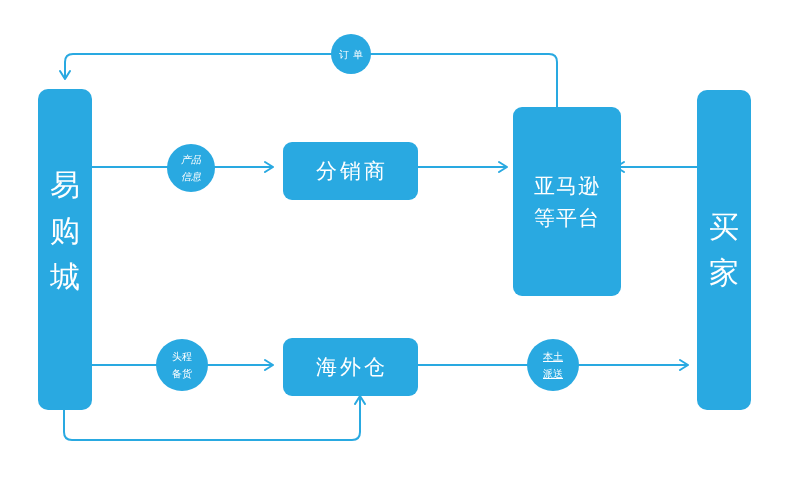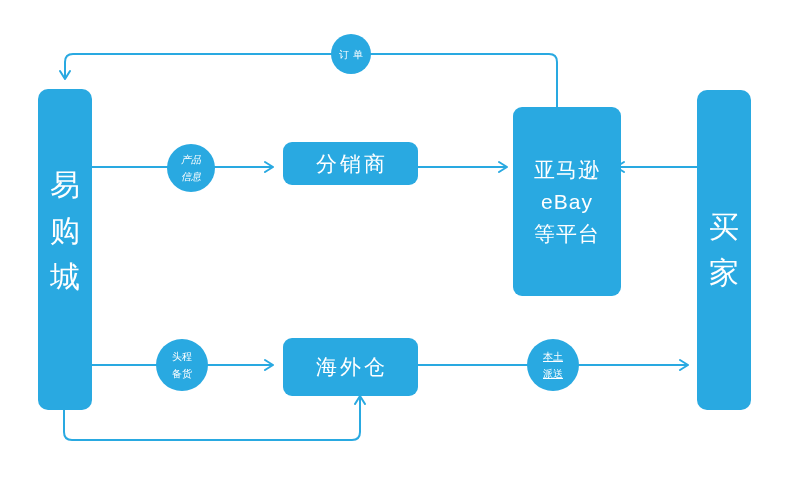--- a/index.html
+++ b/index.html
@@ -86,27 +86,26 @@
   </svg>
 
   <div class="node bar" id="node-store" style="left:38px; top:89px; width:54px; height:321px;">
     <div class="vstack">
         <span>易</span>
         <span>购</span>
         <span>城</span>
       </div>
   </div>
 
-  <div class="node box" style="left:283px; top:142px; width:135px; height:43px;text-align:center;">
+  <div class="node box" style="left:283px; top:142px; width:135px; height:58px;text-align:center;">
     <span class="lbl">分销商</span>
   </div>
 
   <div class="node box multi" style="left:513px; top:107px; width:108px; height:189px;">
     <div class="line">亚马逊</div>
-    <div class="line">eBay</div>
     <div class="line">等平台</div>
   </div>
 
   <div class="node box" style="left:283px; top:338px; width:135px; height:58px;">
     <span class="lbl">海外仓</span>
   </div>
 
   <div class="node bar" style="left:697px; top:90px; width:54px; height:320px;">
     <div class="vstack">
         <span>买</span>

